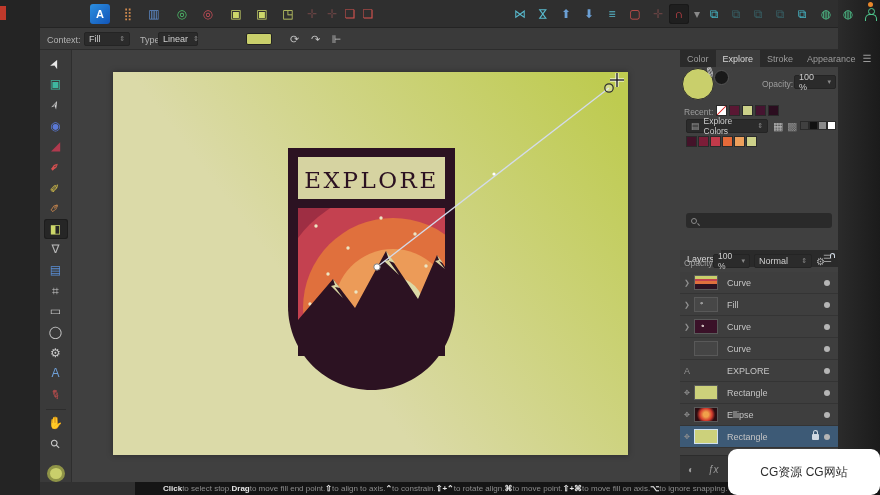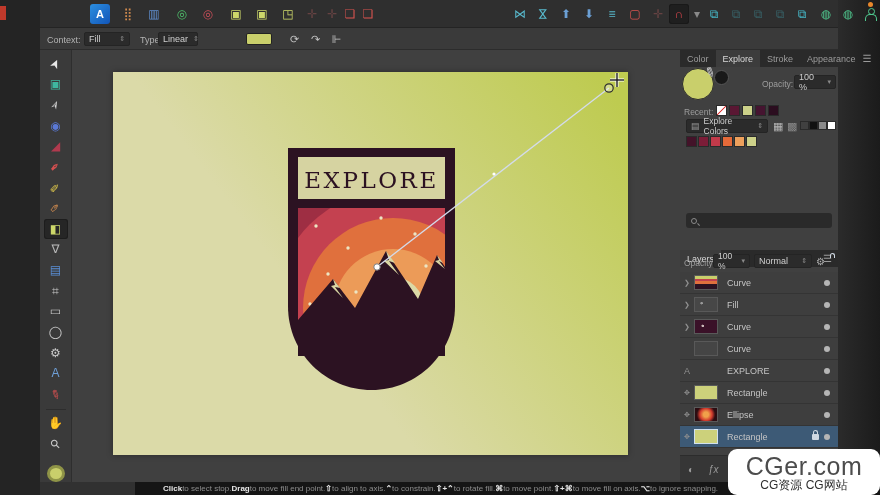--- a/index.html
+++ b/index.html
@@ -395,26 +395,25 @@
   <div class="abs status-bar" id="status-bar">
       <span class="status-seg b">Click</span>
       <span class="status-seg"> to select stop. </span>
       <span class="status-seg b">Drag</span>
       <span class="status-seg"> to move fill end point. </span>
       <span class="status-seg b">⇧</span>
       <span class="status-seg"> to align to axis. </span>
       <span class="status-seg b">⌃</span>
       <span class="status-seg"> to constrain. </span>
       <span class="status-seg b">⇧+⌃</span>
-      <span class="status-seg"> to rotate fill. </span>
+      <span class="status-seg"> to rotate align. </span>
       <span class="status-seg b">⌘</span>
       <span class="status-seg"> to move point. </span>
       <span class="status-seg b">⇧+⌘</span>
       <span class="status-seg"> to move fill on axis. </span>
       <span class="status-seg b">⌥</span>
       <span class="status-seg"> to ignore snapping.</span>
     </div>
 
   <div class="abs watermark">
-    <div class="wm1">CGer.com</div>
     <div class="wm2">CG资源  CG网站</div>
   </div>
 </div>
 
 </body></html>

